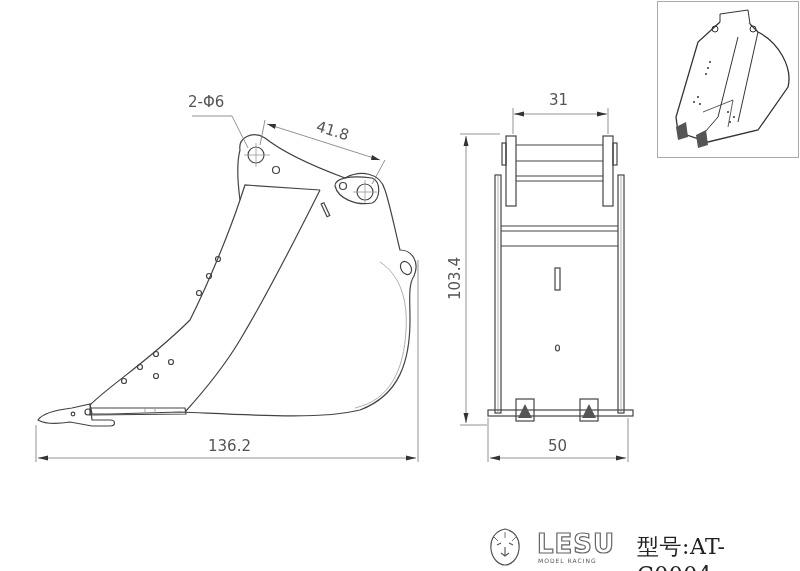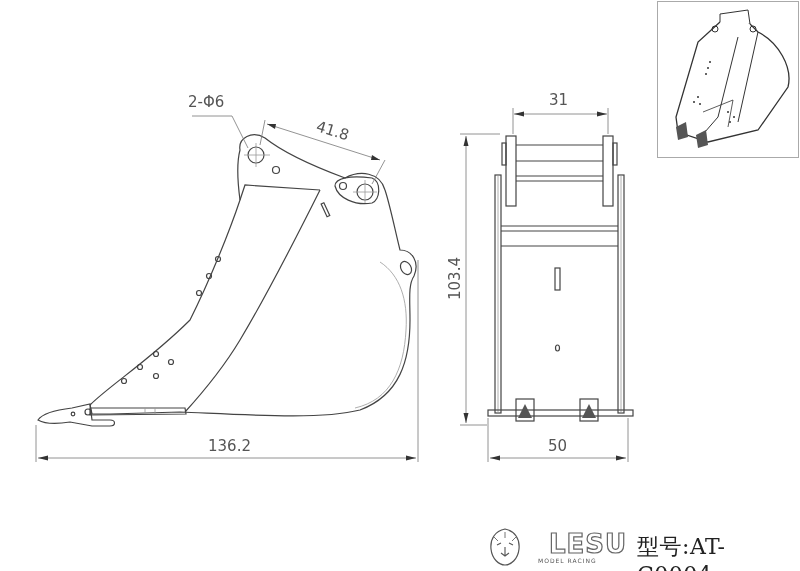--- a/index.html
+++ b/index.html
@@ -4,21 +4,21 @@
 <style>
   html,body{margin:0;padding:0;background:#fff;}
   body{width:800px;height:571px;position:relative;overflow:hidden;font-family:"DejaVu Sans",sans-serif;}
   svg{position:absolute;left:0;top:0;}
   .dim{font-family:"DejaVu Sans",sans-serif;font-size:15px;fill:#555;}
   .ln{stroke:#444;stroke-width:1.2;fill:none;}
   .thin{stroke:#999;stroke-width:0.8;fill:none;}
   .dl{stroke:#777;stroke-width:0.8;fill:none;}
   .inset{position:absolute;left:657px;top:1px;width:140px;height:155px;border:1px solid #aaa;background:#fff;}
   .model{position:absolute;left:637px;top:532px;font-family:"DejaVu Serif",serif;font-size:22px;color:#222;letter-spacing:0.5px;}
-  .lesu{position:absolute;left:549px;top:529px;font-family:"DejaVu Sans",sans-serif;font-size:26px;font-weight:bold;color:#fff;-webkit-text-stroke:1.2px #666;letter-spacing:1px;}
+  .lesu{position:absolute;left:537px;top:529px;font-family:"DejaVu Sans",sans-serif;font-size:26px;font-weight:bold;color:#fff;-webkit-text-stroke:1.2px #666;letter-spacing:1px;}
   .lesu-sub{position:absolute;left:538px;top:557px;font-size:6px;color:#555;letter-spacing:1px;font-family:"DejaVu Sans",sans-serif;}
 </style>
 </head>
 <body>
 
 <svg width="800" height="571" viewBox="0 0 800 571">
 
   <g>
 
     <path class="ln" d="M240,150 C238,138 252,130 265,138 C280,150 310,165 345,178 C360,170 380,172 385,190 C390,205 395,230 400,250 C412,250 420,262 414,276 C408,285 410,300 410,320 C410,360 400,395 360,410 C320,420 250,415 180,412 L110,414 L92,414 L90,405 C110,385 150,360 190,320 C210,280 230,230 240,200 C238,185 236,165 240,150 Z"></path>

